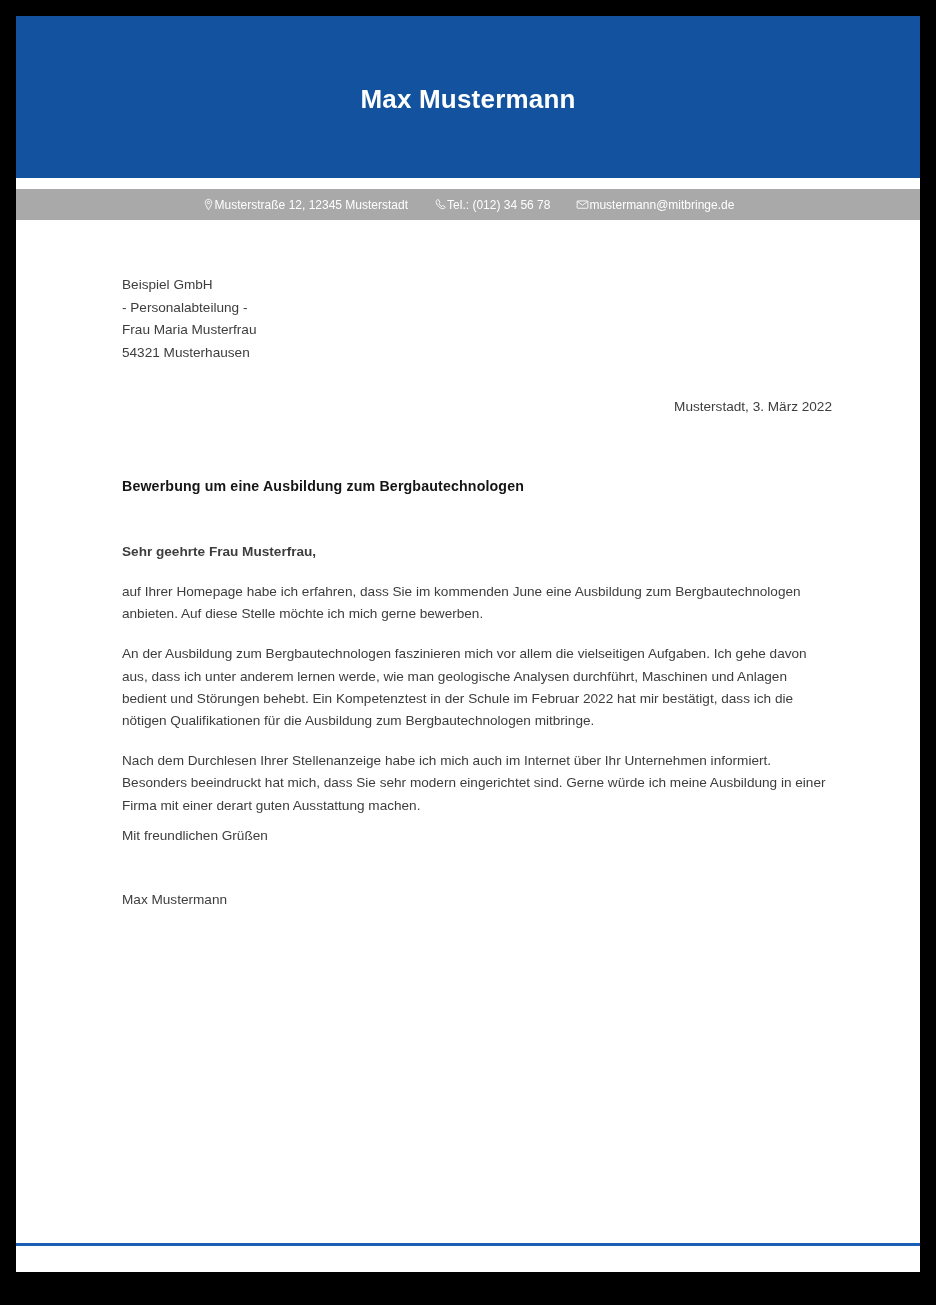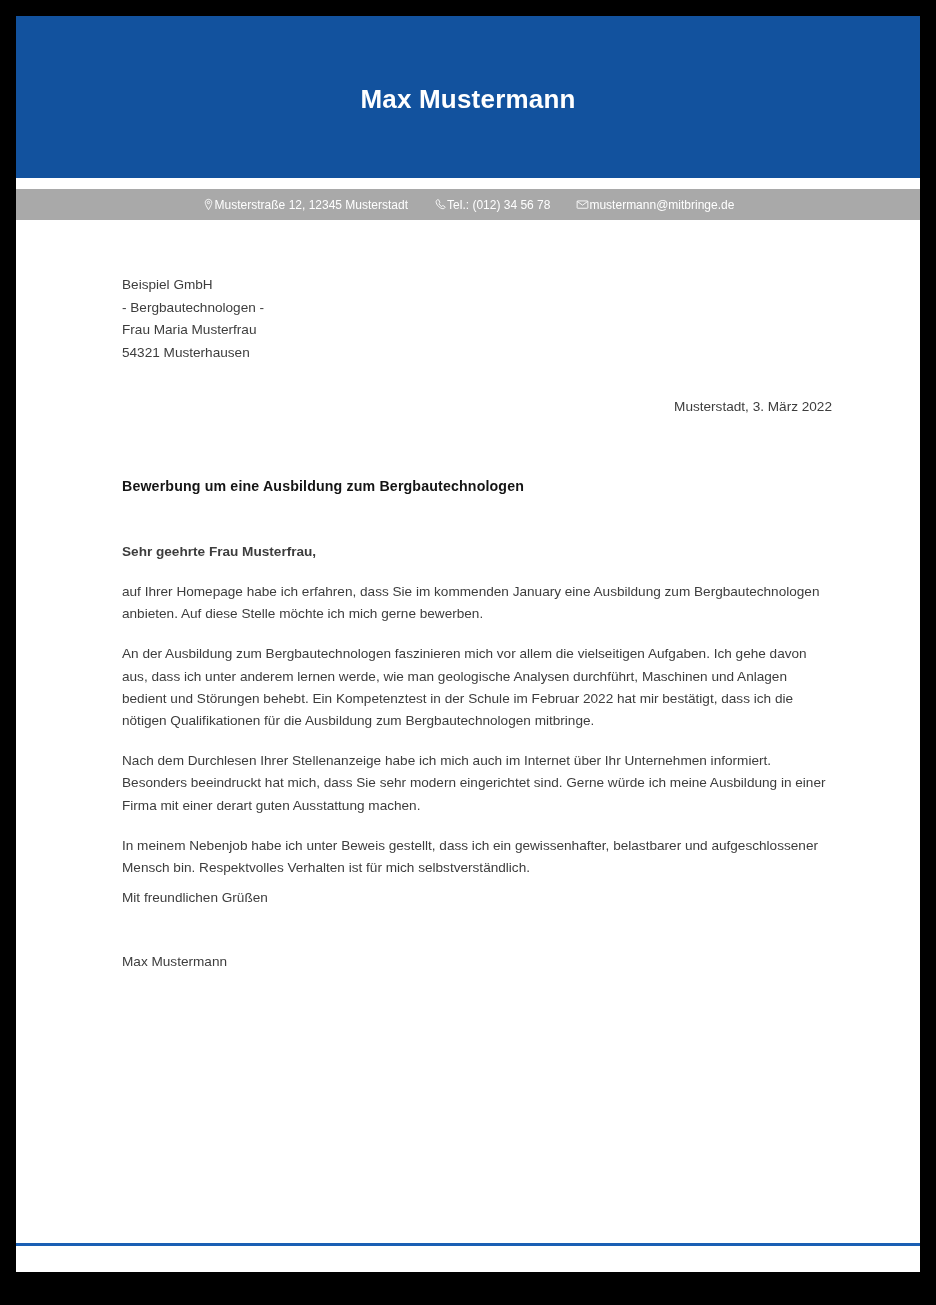--- a/index.html
+++ b/index.html
@@ -178,35 +178,34 @@
       </span>
       <span>mustermann@mitbringe.de</span>
     </div>
 
   </div>
 
   <div class="body-area">
 
     <div class="recipient">
       <div>Beispiel GmbH</div>
-      <div>- Bergbautechnologen -</div>
+      <div>- Personalabteilung -</div>
       <div>Frau Maria Musterfrau</div>
       <div>54321 Musterhausen</div>
     </div>
 
     <div class="date-line">Musterstadt, 3. März 2022</div>
 
     <div class="subject">Bewerbung um eine Ausbildung zum Bergbautechnologen</div>
 
     <div class="salutation">Sehr geehrte Frau Musterfrau,</div>
 
-    <div class="para">auf Ihrer Homepage habe ich erfahren, dass Sie im kommenden January eine Ausbildung zum Bergbautechnologen anbieten. Auf diese Stelle möchte ich mich gerne bewerben.</div>
+    <div class="para">auf Ihrer Homepage habe ich erfahren, dass Sie im kommenden June eine Ausbildung zum Bergbautechnologen anbieten. Auf diese Stelle möchte ich mich gerne bewerben.</div>
     <div class="para">An der Ausbildung zum Bergbautechnologen faszinieren mich vor allem die vielseitigen Aufgaben. Ich gehe davon aus, dass ich unter anderem lernen werde, wie man geologische Analysen durchführt, Maschinen und Anlagen bedient und Störungen behebt. Ein Kompetenztest in der Schule im Februar 2022 hat mir bestätigt, dass ich die nötigen Qualifikationen für die Ausbildung zum Bergbautechnologen mitbringe.</div>
     <div class="para">Nach dem Durchlesen Ihrer Stellenanzeige habe ich mich auch im Internet über Ihr Unternehmen informiert. Besonders beeindruckt hat mich, dass Sie sehr modern eingerichtet sind. Gerne würde ich meine Ausbildung in einer Firma mit einer derart guten Ausstattung machen.</div>
-    <div class="para">In meinem Nebenjob habe ich unter Beweis gestellt, dass ich ein gewissenhafter, belastbarer und aufgeschlossener Mensch bin. Respektvolles Verhalten ist für mich selbstverständlich.</div>
 
     <div class="closing">Mit freundlichen Grüßen</div>
 
     <div class="signature">Max Mustermann</div>
 
   </div>
 
   <div class="footer-rule"></div>
 
 </div>

